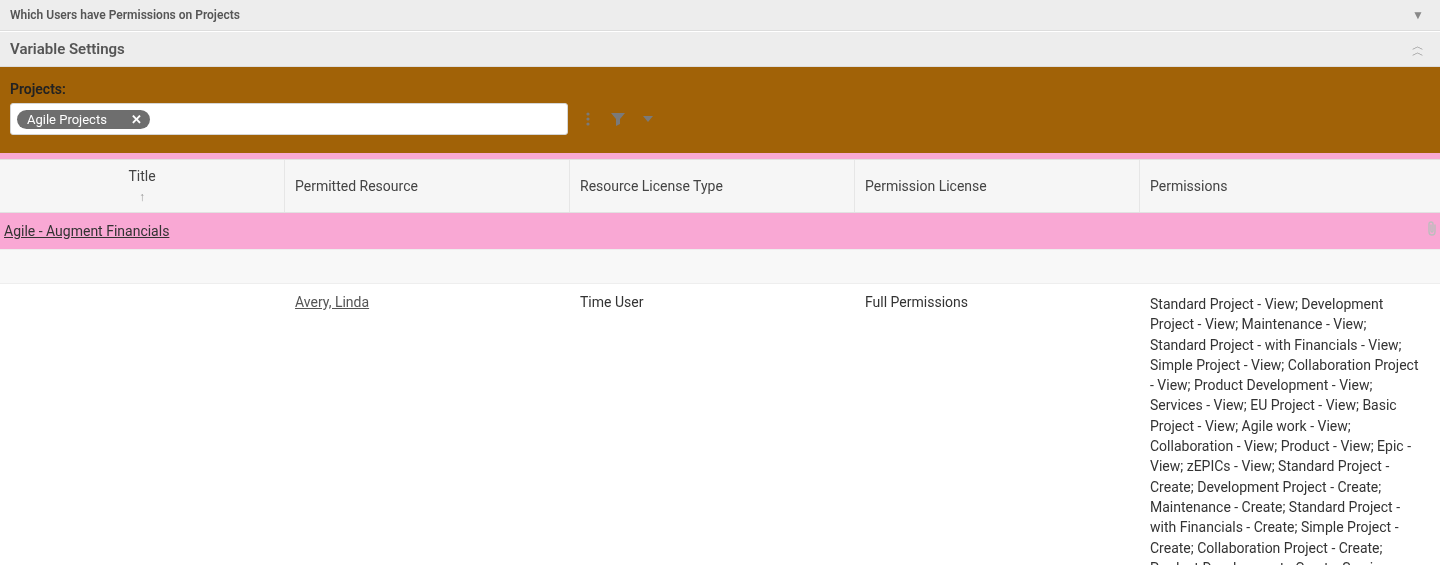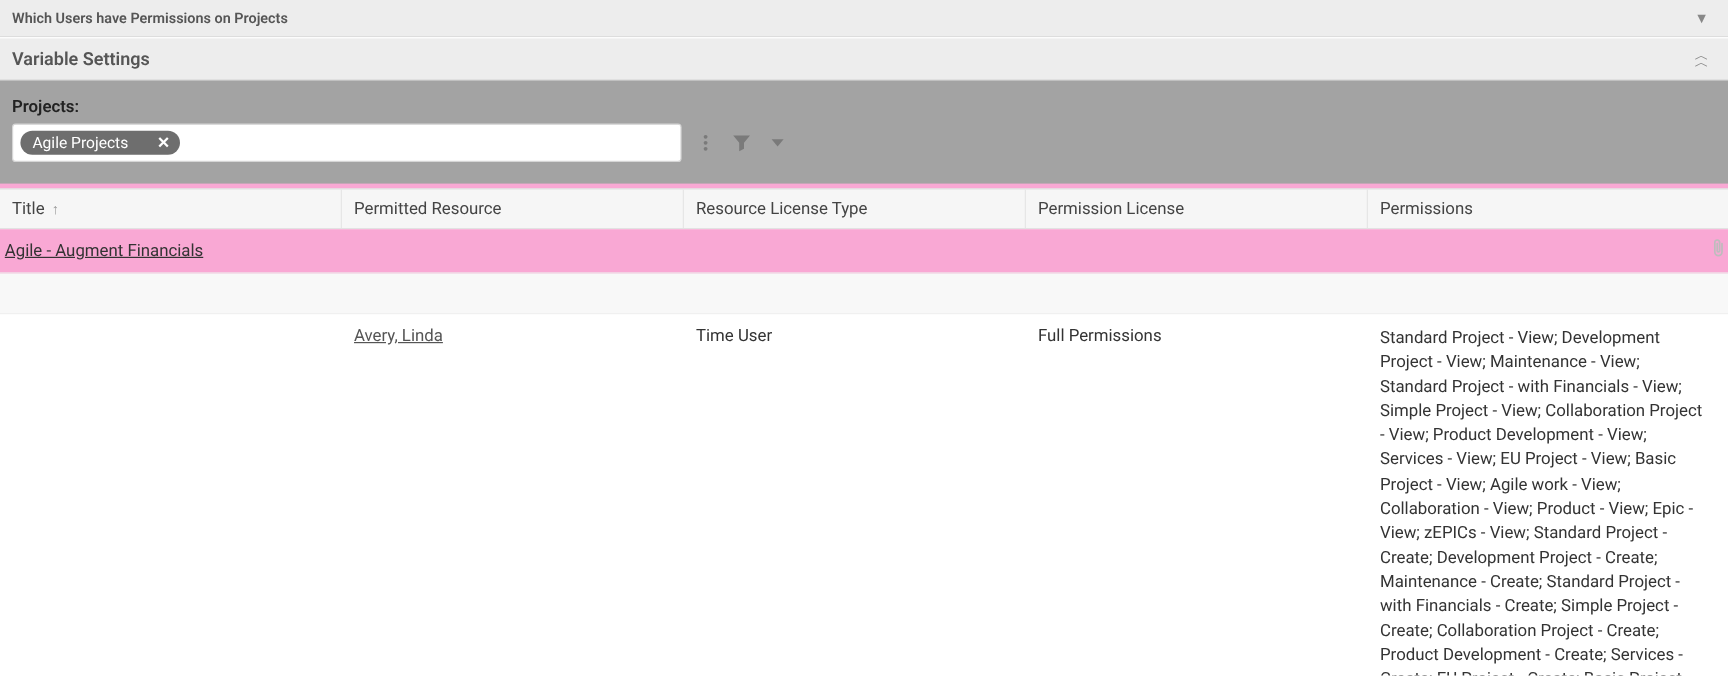--- a/index.html
+++ b/index.html
@@ -43,23 +43,23 @@
     font-size: 12px;
     line-height: 0.5;
     cursor: pointer;
     display: flex;
     flex-direction: column;
     align-items: center;
     padding: 0 6px;
   }
 
   .variable-body {
-    background: #a3a3a3;
+    background: #a16207;
     padding: 14px 10px 18px 10px;
-    border-bottom: 4px solid #f9a8d4;
+    border-bottom: 6px solid #f9a8d4;
   }
   .var-label {
     font-size: 14px;
     font-weight: 600;
     color: #222;
     margin-bottom: 6px;
     display: block;
   }
   .var-row {
     display: flex;
@@ -116,21 +116,21 @@
   .col-headers .col {
     padding: 8px 10px;
     font-size: 14px;
     color: #444;
     border-right: 1px solid #e6e6e6;
     display: flex;
     align-items: center;
     gap: 6px;
   }
   .col-headers .col:last-child { border-right: none; }
-  .col.title { width: 285px; }
+  .col.title { width: 285px; flex-direction: column; }
   .col.pr { width: 285px; }
   .col.rlt { width: 285px; }
   .col.pp { width: 285px; }
   .col.perm { flex: 1; }
   .sort-arrow {
     color: #999;
     font-size: 12px;
   }
 
   .group-row {

